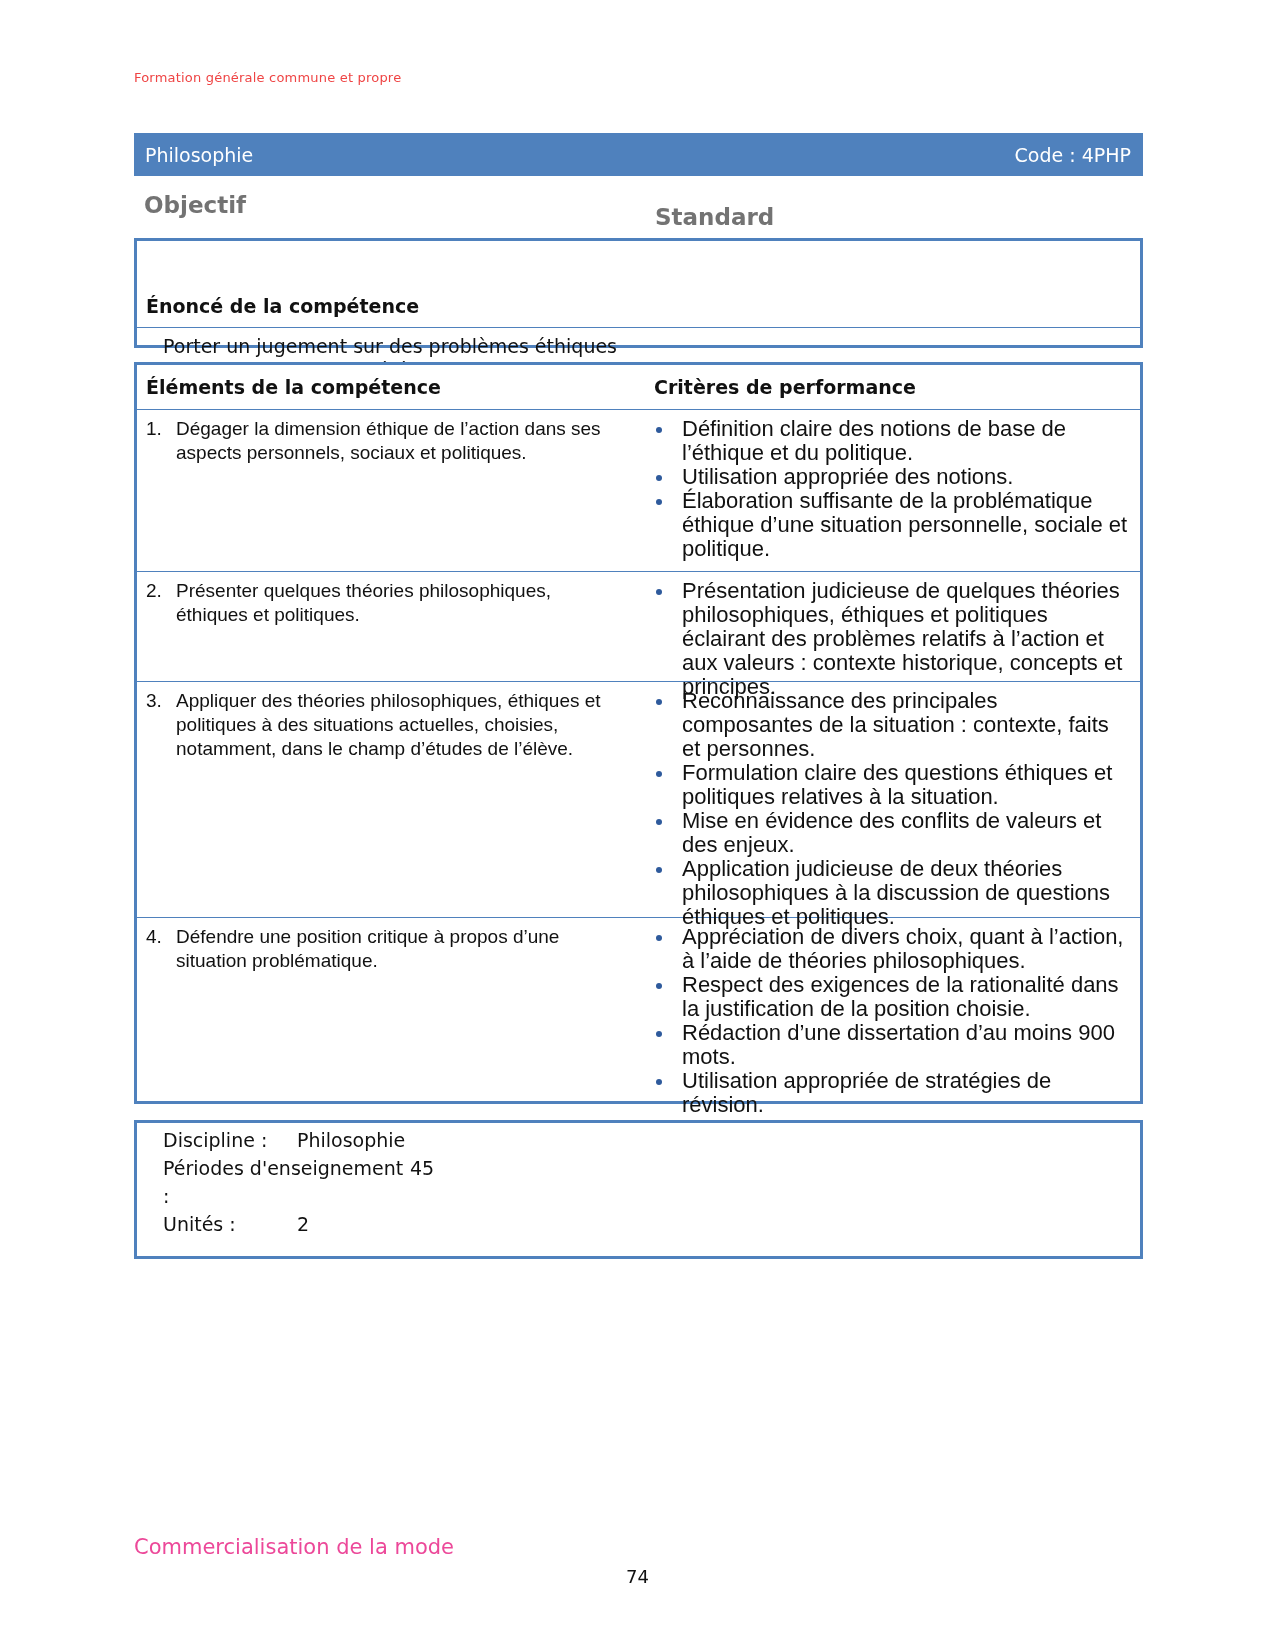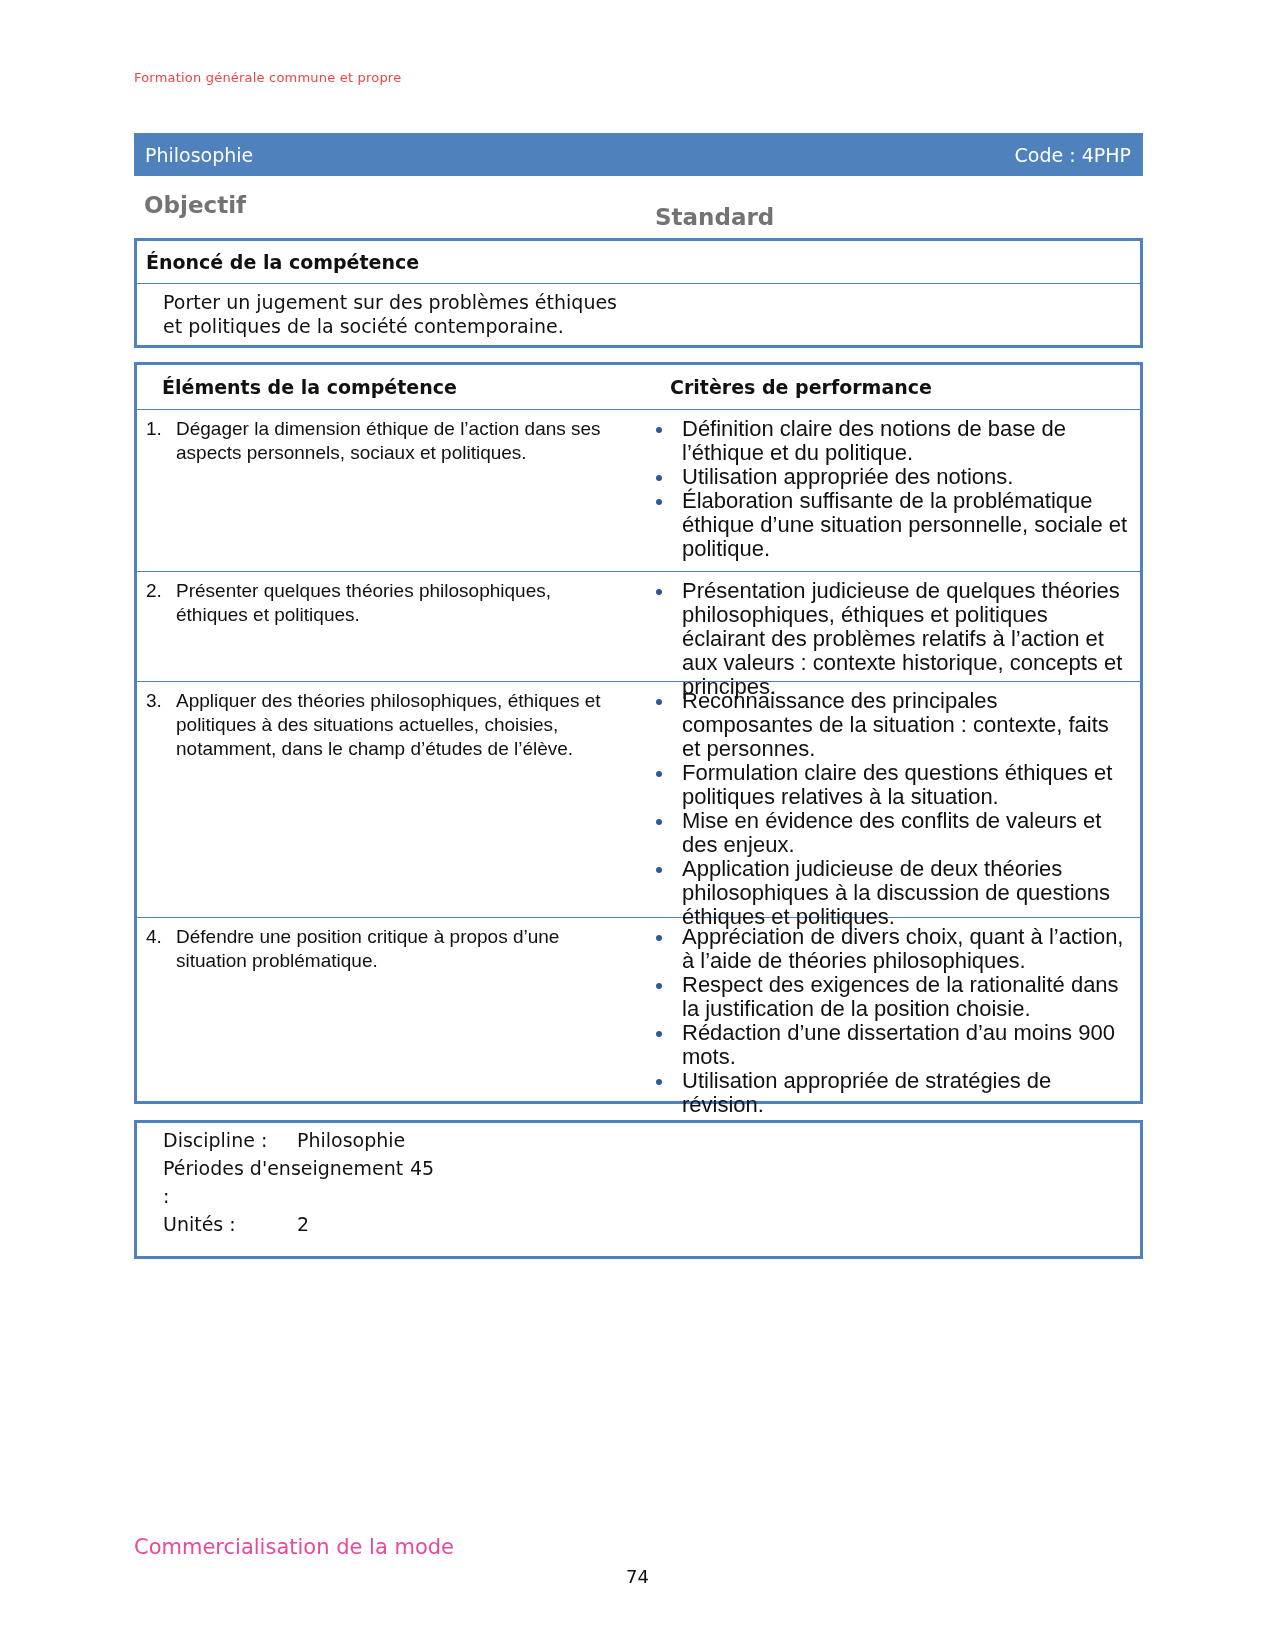--- a/index.html
+++ b/index.html
@@ -25,32 +25,33 @@
   .obj-row .std-label { position: absolute; left: 521px; top: 16px; }
 
   .box {
     position: absolute; left: 134px; width: 1009px; box-sizing: border-box;
     border: 3px solid #4f81bd; background: #fff;
   }
   .box-head {
     font-weight: bold; font-size: 19px; padding: 0 9px;
     height: 43px; line-height: 43px; border-bottom: 1px solid #4f81bd;
     box-sizing: border-box;
+    margin-top: 44px;
   }
   .box-body { font-size: 19px; padding: 6px 26px; line-height: 24px; }
 
   #enonce { top: 238px; height: 110px; }
   #enonce .box-body { width: 470px; }
 
   #elements { top: 362px; height: 742px; }
   .el-head {
     display: flex; height: 45px; border-bottom: 1px solid #4f81bd; box-sizing: border-box;
     font-weight: bold; font-size: 19px;
   }
-  .el-head .c1 { width: 500px; padding-left: 25px; line-height: 45px; }
+  .el-head .c1 { width: 500px; padding-left: 9px; line-height: 45px; }
   .el-head .c2 { flex: 1; padding-left: 8px; line-height: 45px; }
   .el-row {
     display: flex; border-bottom: 1px solid #4f81bd; box-sizing: border-box;
   }
   .el-row:last-child { border-bottom: none; }
   .el-row .c1 {
     width: 500px; padding: 7px 9px 0 9px; box-sizing: border-box;
     font-family: "Liberation Sans", sans-serif; font-size: 19px; line-height: 24px;
     display: flex;
   }

